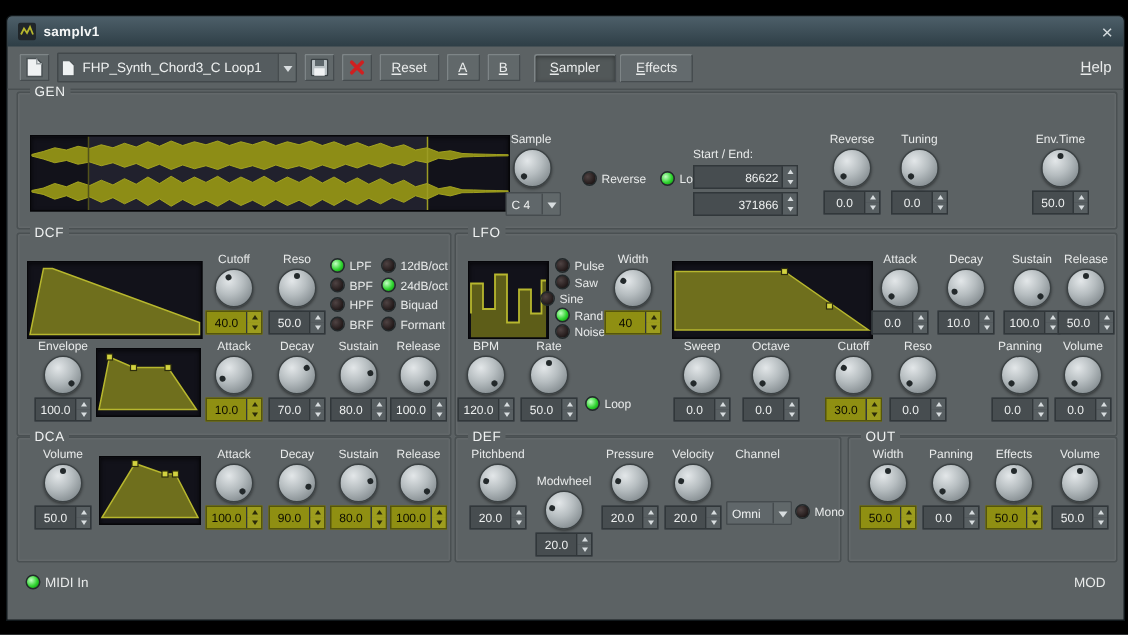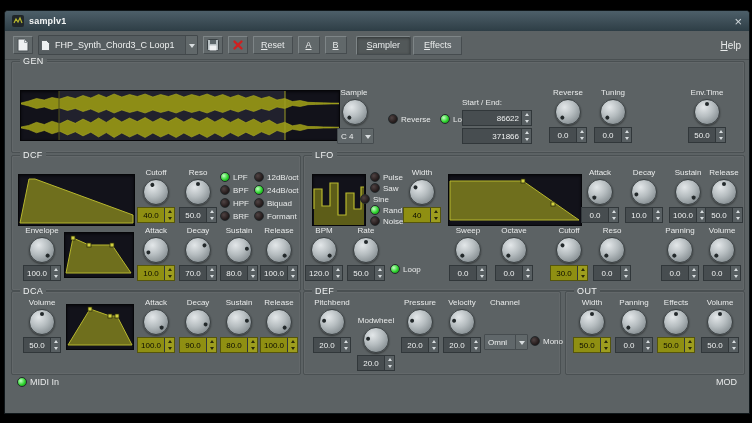--- a/index.html
+++ b/index.html
@@ -78,21 +78,21 @@
 
   
   .radio{display:flex;align-items:center;gap:3px;height:10px}
   .led{width:8px;height:8px;border-radius:50%;flex:none;border:1px solid #23292b;
     background:radial-gradient(circle at 35% 35%,#4f4343,#251c1c 65%,#140f0f)}
   .led.on{background:radial-gradient(circle at 35% 35%,#c3ffc3,var(--ledon,#2ed32e) 55%,#0b7d0b)}
   .rlabel{font-size:8px;color:#e8eaea;white-space:nowrap}
 
   
   .statusbar{position:absolute;left:0;right:0;top:366px;height:22px;display:flex;
-    gap:13px;padding:0 12px;color:#e9ebeb;font-size:9px}
+    align-items:center;gap:13px;padding:0 12px;color:#e9ebeb;font-size:9px}
   .statusbar .rlabel{font-size:9px}
   .mod{margin-left:auto}
   .handle{fill:#d2d240;stroke:#2e2e0c;stroke-width:.8}
 </style>
 </head>
 <body>
 
 <div id="win">
 
   <div class="titlebar">

